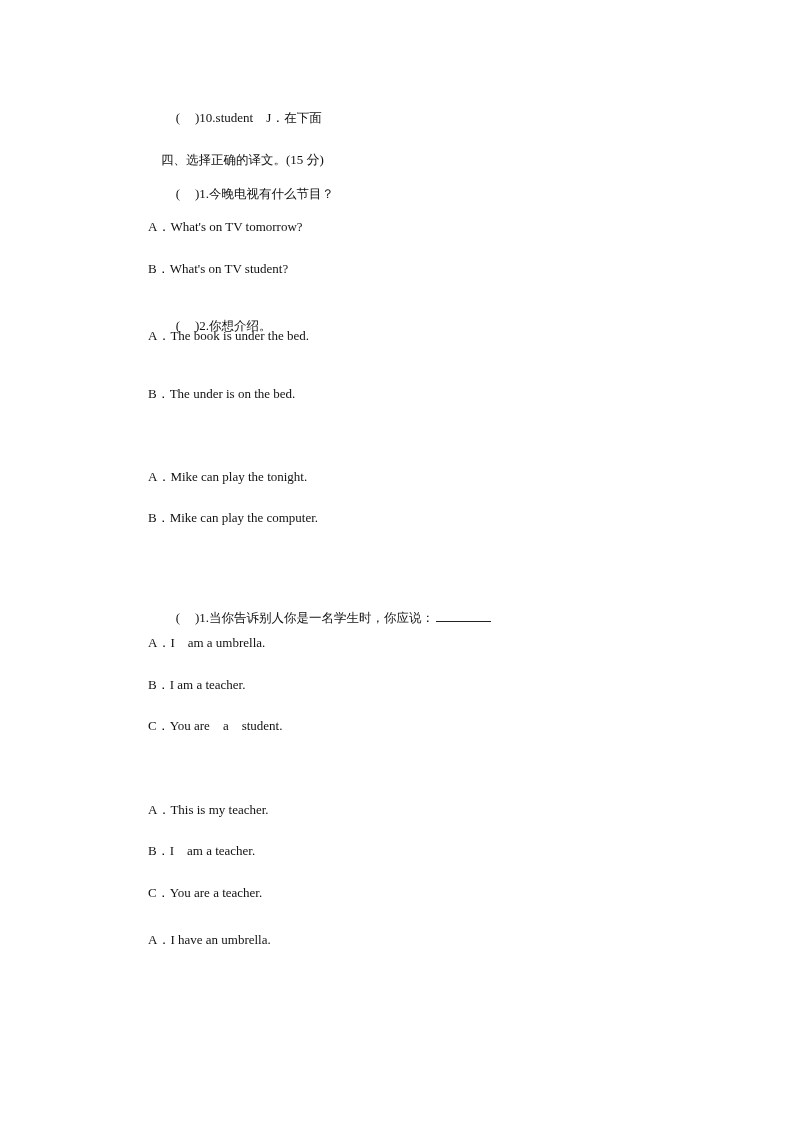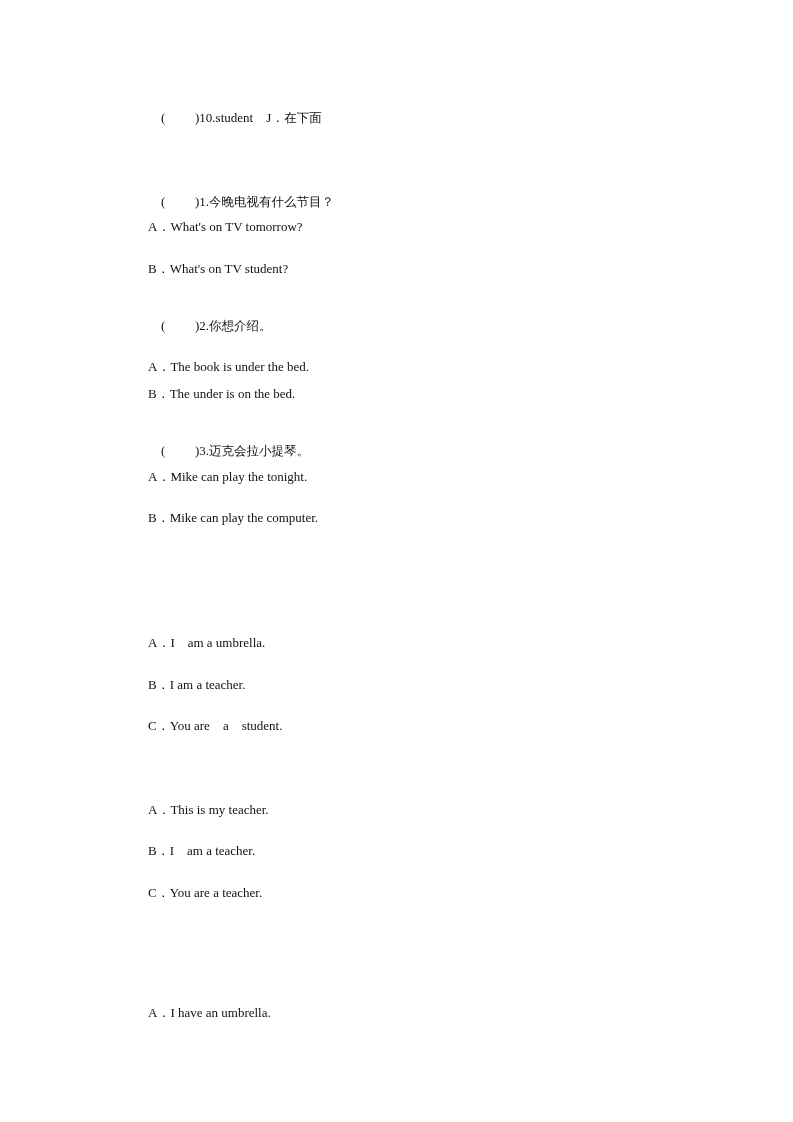--- a/index.html
+++ b/index.html
@@ -1,55 +1,58 @@
 <!DOCTYPE html>
 <html><head>
   <meta charset="utf-8">
   <style>
     html, body { margin: 0; padding: 0; background: #ffffff; }
     body { width: 793px; height: 1122px; position: relative; overflow: hidden;
            font-family: "Liberation Serif", "DejaVu Serif", serif; color: #111; }
-    .page { position: absolute; left: 0; top: 0; width: 689px; height: 1122px; }
+    .page { position: absolute; left: 0; top: 0; width: 689px; height: 1122px; text-align: center; }
     .line { position: absolute; left: 148px; font-size: 13px; line-height: 16px; white-space: pre; }
     .cjk { font-family: "DejaVu Sans", sans-serif; font-size: 12.5px; }
     .blank { display: inline-block; width: 55px; border-bottom: 1px solid #222; height: 11px; vertical-align: baseline; margin-left: 2px; }
     .paren { display: inline-block; width: 34px; }
   </style>
 </head>
 <body>
 
 <div class="page">
 
   <div class="line" style="top:94px">
     <span class="paren">(</span><span>)10.student    J．</span><span class="cjk">在下面</span>
   </div>
 
+  <div class="line" style="top:136px">
+    <span class="cjk">四、选择正确的译文。</span><span>(15 分)</span>
+  </div>
 
-  <div class="line" style="top:178px">
+  <div class="line" style="top:170px">
     <span class="paren">(</span><span>)1.</span><span class="cjk">今晚电视有什么节目？</span>
   </div>
   <div class="line" style="top:219px">A．What's on TV tomorrow?</div>
   <div class="line" style="top:261px">B．What's on TV student?</div>
 
   <div class="line" style="top:302px">
     <span class="paren">(</span><span>)2.</span><span class="cjk">你想介绍。</span>
   </div>
-  <div class="line" style="top:359px">A．The book is under the bed.</div>
+  <div class="line" style="top:328px">A．The book is under the bed.</div>
   <div class="line" style="top:386px">B．The under is on the bed.</div>
 
-  <div class="line" style="top:427px">
-    <span class="paren">(</span><span>)3.</span><span class="cjk">迈克会拉小提琴。</span>
-  </div>
   <div class="line" style="top:469px">A．Mike can play the tonight.</div>
   <div class="line" style="top:510px">B．Mike can play the computer.</div>
 
 
+  <div class="line" style="top:594px">
+    <span class="paren">(</span><span>)1.</span><span class="cjk">当你告诉别人你是一名学生时，你应说：</span><span class="blank"></span>
+  </div>
   <div class="line" style="top:635px">A．I    am a umbrella.</div>
   <div class="line" style="top:677px">B．I am a teacher.</div>
   <div class="line" style="top:718px">C．You are    a    student.</div>
 
   <div class="line" style="top:802px">A．This is my teacher.</div>
   <div class="line" style="top:843px">B．I    am a teacher.</div>
   <div class="line" style="top:885px">C．You are a teacher.</div>
 
-  <div class="line" style="top:1005px">A．I have an umbrella.</div>
+  <div class="line" style="top:932px">A．I have an umbrella.</div>
 
 </div>
 
 </body></html>

